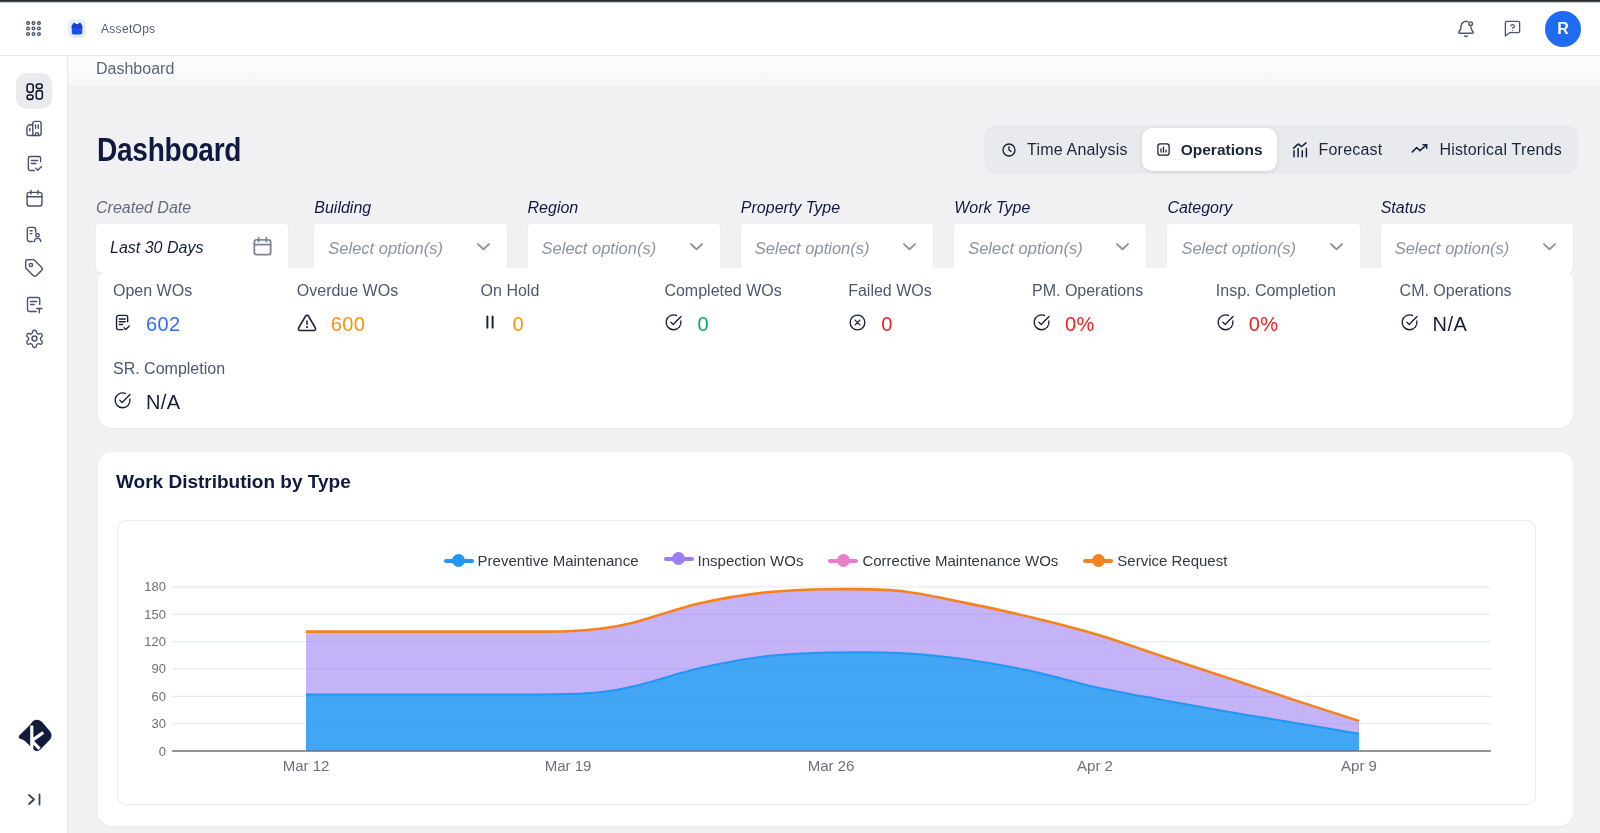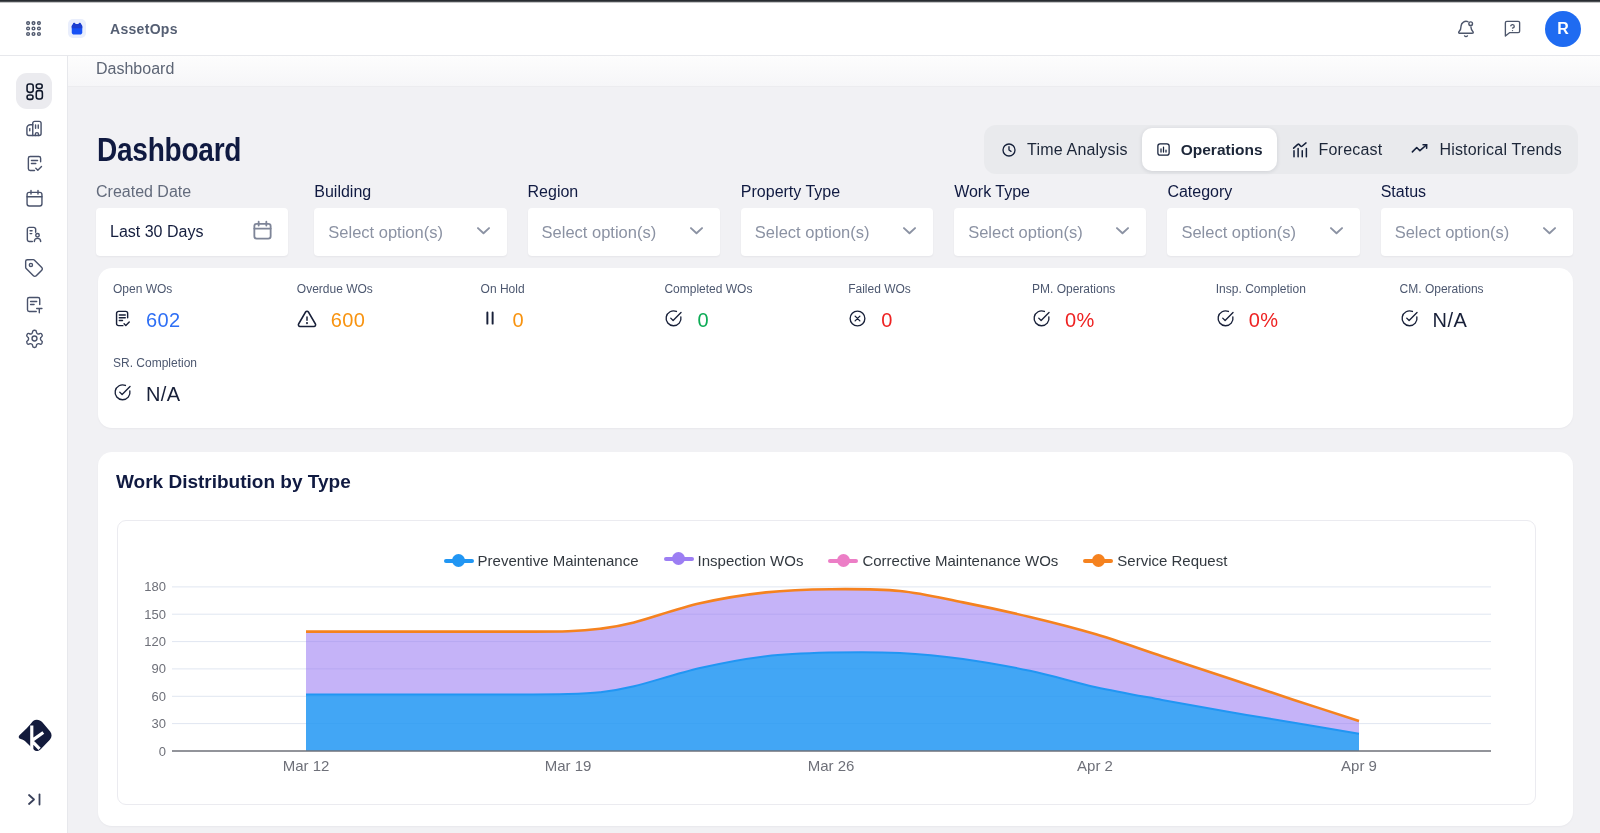--- a/index.html
+++ b/index.html
@@ -2,48 +2,48 @@
 <html><head>
 <meta charset="utf-8">
 <style>
 * { margin:0; padding:0; box-sizing:border-box; }
 html,body { width:1600px; height:833px; overflow:hidden; font-family:"Liberation Sans", sans-serif; background:#f1f1f4; }
 .topline { position:absolute; top:0; left:0; width:1600px; height:3px; background:linear-gradient(#282c31 0%, #282c31 40%, rgba(255,255,255,0) 100%); z-index:50; }
 .topbar { position:absolute; top:2px; left:0; width:1600px; height:54px; background:#fff; border-bottom:1px solid #e7e8ec; z-index:40; display:flex; align-items:center; }
 .gridbtn { margin-left:26px; width:15px; height:15px; }
 .logowrap { display:flex; align-items:center; margin-left:27px; }
 .logoicon { width:18px; height:19px; border-radius:5px; background:#e9eefc; display:flex; align-items:center; justify-content:center; }
-.logotext { margin-left:24px; font-size:14px; font-weight:700; color:#555f73; letter-spacing:0.3px; }
+.logotext { margin-left:15px; font-size:12px; font-weight:400; color:#555f73; letter-spacing:0.3px; }
 .topright { margin-left:auto; display:flex; align-items:center; }
 .avatar { width:36px; height:36px; border-radius:50%; background:#1f6bf1; color:#fff; font-weight:700; font-size:16px; display:flex; align-items:center; justify-content:center; margin-left:23px; margin-right:19px; }
 .sidebar { position:absolute; top:56px; left:0; width:68px; height:777px; background:#fff; border-right:1px solid #e7e8ec; z-index:30; }
 .sideitem { position:absolute; left:16px; width:36px; height:36px; display:flex; align-items:center; justify-content:center; }
 .sideitem.active { background:#ebebef; border-radius:11px; }
 .crumbbar { position:absolute; top:56px; left:68px; width:1532px; height:31px; background:linear-gradient(#fdfdfd,#f6f6f8); z-index:20; border-bottom:1px solid #ececef; }
 .crumb { position:absolute; left:28px; top:4px; font-size:16px; color:#5d6575; }
 .main { position:absolute; top:87px; left:68px; width:1532px; height:746px; background:#f1f1f4; }
 h1.pagetitle { position:absolute; left:29px; top:44px; font-size:33px; font-weight:700; color:#101a41; letter-spacing:-0.3px; transform:scaleX(0.85); transform-origin:left center; }
 .tabs { position:absolute; left:916px; top:38px; width:594px; height:49px; background:#e9eaed; border-radius:12px; display:flex; align-items:center; padding:3px; }
 .tab { display:flex; align-items:center; height:43px; padding:0 14px; border-radius:10px; font-size:15.5px; color:#1c2638; font-weight:500; white-space:nowrap; }
 .tab.active { background:#fff; box-shadow:0 1px 4px rgba(16,24,40,.12); font-weight:600; }
 .tab:not(.active) { font-size:16px; letter-spacing:0.2px; }
 .tab svg { margin-right:10px; }
-.filters { position:absolute; left:28px; top:96px; width:1477px; display:flex; gap:21px; }
+.filters { position:absolute; left:28px; top:112px; width:1477px; display:flex; gap:21px;font-style:italic; }
 .filter:first-child { margin-right:5px; }
 .filter { flex:1; }
 .flabel { font-size:16px; color:#101a41; margin-bottom:7px; }
 .flabel.gray { color:#636b7c; }
 .fbox { height:48px; background:#fff; border-radius:4px; box-shadow:0 1px 2px rgba(16,24,40,.05); display:flex; align-items:center; padding:0 14px; }
 .fbox .val { font-size:16px; color:#141d3d; font-weight:500; }
 .fbox .ph { font-size:16.5px; color:#8b92a3; }
 .fbox .icn { margin-left:auto; }
 .statcard { position:absolute; left:30px; top:181px; width:1475px; height:160px; background:#fff; border-radius:14px; box-shadow:0 1px 2px rgba(16,24,40,.04); }
 .statgrid { position:absolute; left:15px; top:14px; width:1490px; display:flex; flex-wrap:wrap; }
 .stat { width:183.8px; margin-bottom:24px; }
-.stat .slabel { font-size:12px; color:#4d5870; margin-bottom:13px; }
+.stat .slabel { font-size:16px; color:#4d5870; margin-bottom:13px; }
 .stat .sval { display:flex; align-items:flex-start; }
 .stat .sval svg { margin-right:14px; }
 .stat .num { font-size:20px; font-weight:500; letter-spacing:0.4px; }
 .num.blue{color:#2e6ff5;} .num.orange{color:#f8930f;} .num.green{color:#0cab55;} .num.red{color:#ee2222;} .num.dark{color:#182039;}
 .chartcard { position:absolute; left:30px; top:365px; width:1475px; height:374px; background:#fff; border-radius:14px; box-shadow:0 1px 2px rgba(16,24,40,.04); }
 .charttitle { position:absolute; left:18px; top:19px; font-size:19px; font-weight:700; color:#101a41; }
 .chartbox { position:absolute; left:19px; top:68px; width:1419px; height:285px; border:1px solid #ebebf0; border-radius:9px; }
 </style>
 </head>
 <body>

